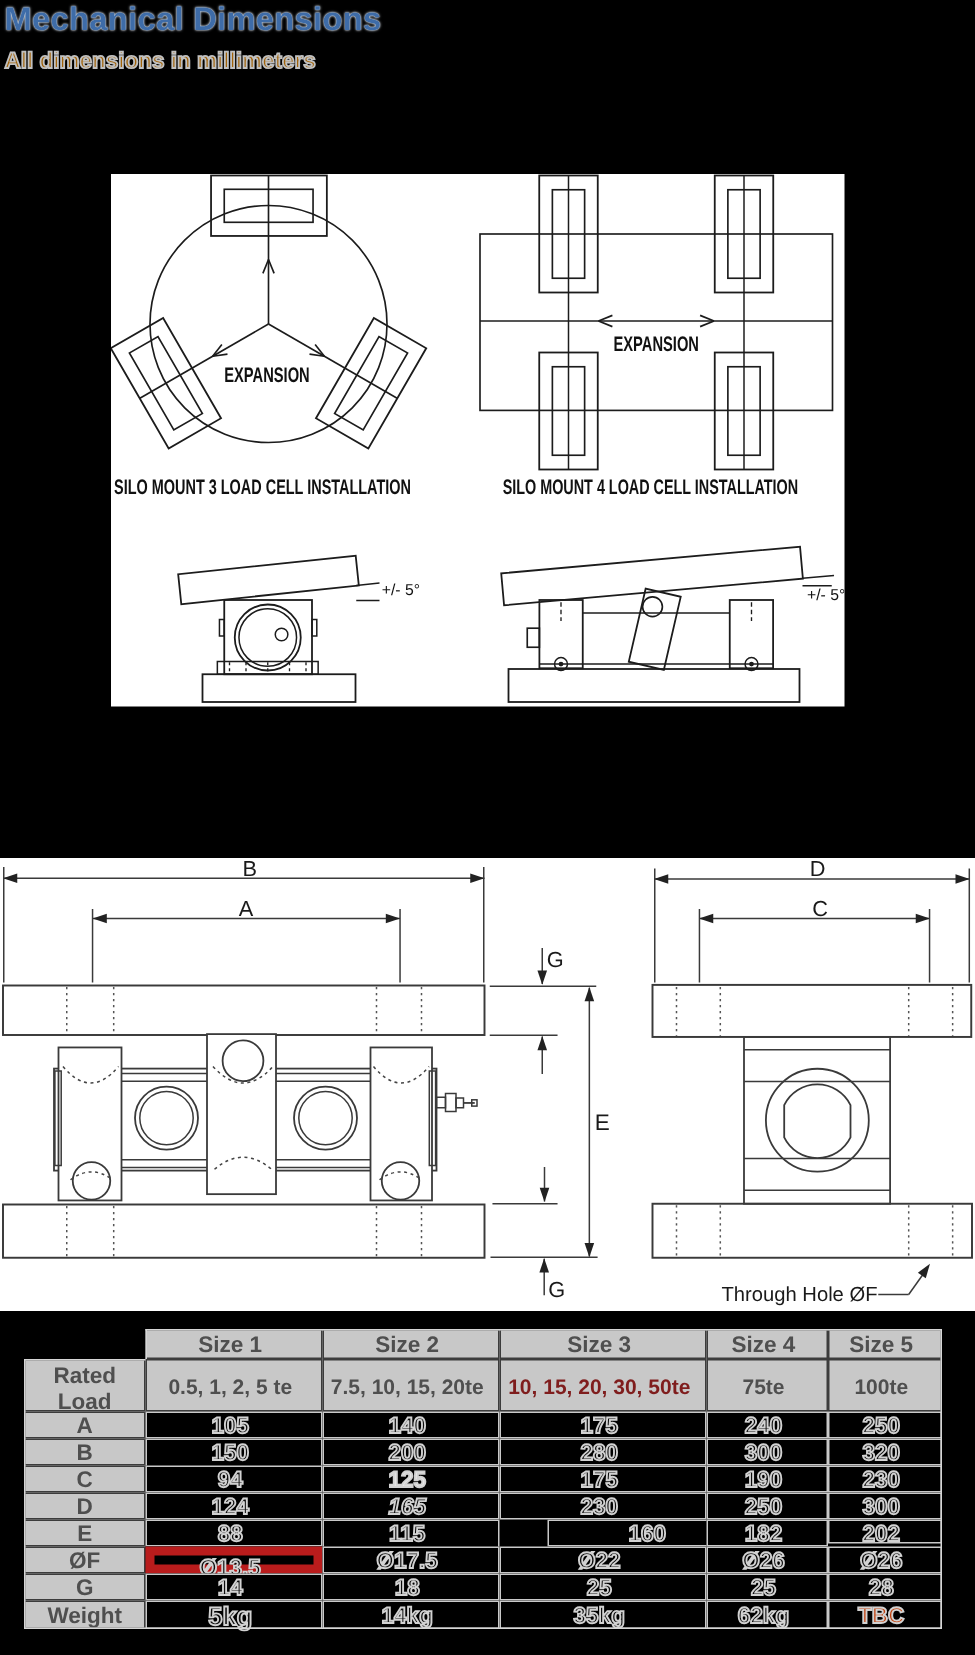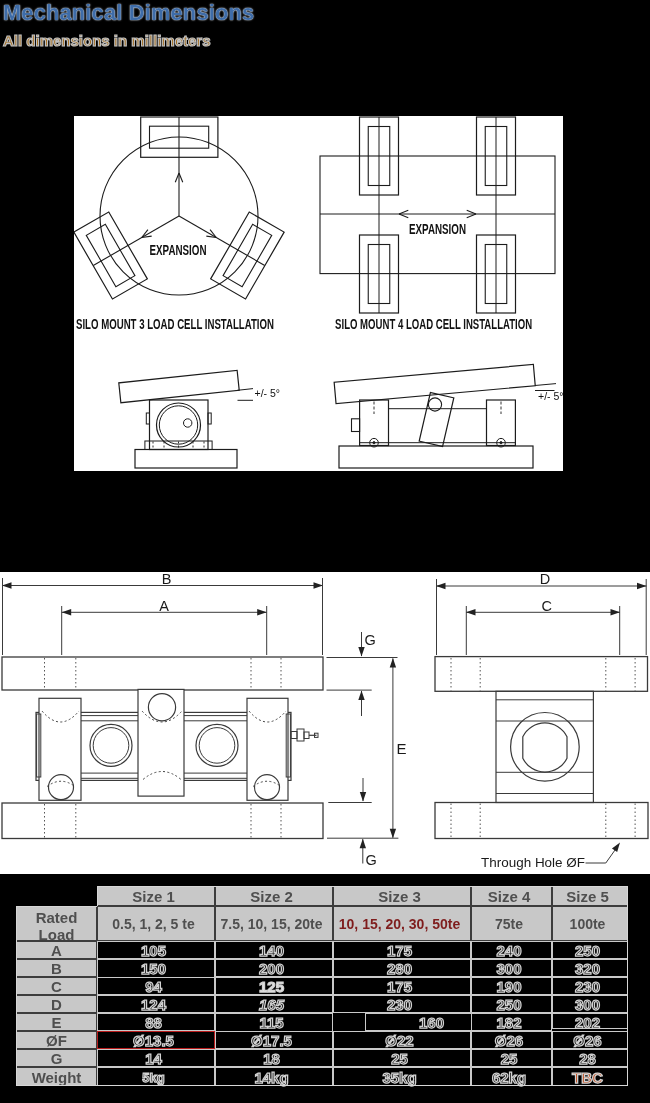--- a/index.html
+++ b/index.html
@@ -234,33 +234,33 @@
     <div class="tc" style="left:317px;top:109px;width:138px;height:18px;background:#000;border:1px solid #c9c9c9;color:#0d0d0d;font-size:15px;padding-right:5px;line-height:18px;-webkit-text-stroke:1.25px #d2d2d2;">230</div>
     <div class="tc" style="left:455px;top:109px;width:81px;height:18px;background:#000;border:1px solid #c9c9c9;color:#0d0d0d;font-size:15px;padding-right:5px;line-height:18px;-webkit-text-stroke:1.25px #d2d2d2;">250</div>
     <div class="tc" style="left:536px;top:109px;width:76px;height:18px;background:#000;border:1px solid #c9c9c9;color:#0d0d0d;font-size:15px;padding-right:5px;line-height:18px;-webkit-text-stroke:1.25px #d2d2d2;">300</div>
     <div class="tc" style="left:0px;top:127px;width:81px;height:18px;background:#c8c8c8;border:1px solid #3c3c3c;color:#4f4f4f;font-size:15px;line-height:18px;">E</div>
     <div class="tc" style="left:81px;top:127px;width:118px;height:18px;background:#000;border:1px solid #c9c9c9;color:#0d0d0d;font-size:15px;padding-right:5px;line-height:18px;-webkit-text-stroke:1.25px #d2d2d2;">88</div>
     <div class="tc" style="left:199px;top:127px;width:118px;height:22px;background:#000;border:1px solid #c9c9c9;color:#0d0d0d;font-size:15px;padding-right:5px;line-height:18px;-webkit-text-stroke:1.25px #d2d2d2;">115</div>
     <div class="tc" style="left:317px;top:127px;width:138px;height:18px;background:#000;border:1px solid #c9c9c9;color:#0d0d0d;font-size:15px;padding-right:5px;line-height:18px;margin-left:32px;-webkit-text-stroke:1.25px #d2d2d2;">160</div>
     <div class="tc" style="left:455px;top:127px;width:81px;height:18px;background:#000;border:1px solid #c9c9c9;color:#0d0d0d;font-size:15px;padding-right:5px;line-height:18px;-webkit-text-stroke:1.25px #d2d2d2;">182</div>
     <div class="tc" style="left:536px;top:127px;width:76px;height:16px;background:#000;border:1px solid #c9c9c9;color:#0d0d0d;font-size:15px;padding-right:5px;line-height:18px;-webkit-text-stroke:1.25px #d2d2d2;">202</div>
     <div class="tc" style="left:0px;top:145px;width:81px;height:18px;background:#c8c8c8;border:1px solid #3c3c3c;color:#4f4f4f;font-size:15px;line-height:18px;">ØF</div>
-    <div class="tc" style="left:81px;top:145px;width:118px;height:18px;background:#000;border:1px solid #b91c1c;color:#0d0d0d;font-size:15px;padding-right:5px;line-height:18px;-webkit-text-stroke:1.25px #d2d2d2;">Ø13.5</div>
+    <div class="tc" style="left:81px;top:145px;width:118px;height:18px;background:#000;border:6px solid #b91c1c;color:#0d0d0d;font-size:15px;padding-right:5px;line-height:18px;-webkit-text-stroke:1.25px #d2d2d2;">Ø13.5</div>
     <div class="tc" style="left:199px;top:145px;width:118px;height:18px;background:#000;border:1px solid #c9c9c9;color:#0d0d0d;font-size:15px;padding-right:5px;line-height:18px;-webkit-text-stroke:1.25px #d2d2d2;">Ø17.5</div>
     <div class="tc" style="left:317px;top:145px;width:138px;height:18px;background:#000;border:1px solid #c9c9c9;color:#0d0d0d;font-size:15px;padding-right:5px;line-height:18px;-webkit-text-stroke:1.25px #d2d2d2;">Ø22</div>
     <div class="tc" style="left:455px;top:145px;width:81px;height:18px;background:#000;border:1px solid #c9c9c9;color:#0d0d0d;font-size:15px;padding-right:5px;line-height:18px;-webkit-text-stroke:1.25px #d2d2d2;">Ø26</div>
     <div class="tc" style="left:536px;top:145px;width:76px;height:18px;background:#000;border:1px solid #c9c9c9;color:#0d0d0d;font-size:15px;padding-right:5px;line-height:18px;-webkit-text-stroke:1.25px #d2d2d2;">Ø26</div>
     <div class="tc" style="left:0px;top:163px;width:81px;height:18px;background:#c8c8c8;border:1px solid #3c3c3c;color:#4f4f4f;font-size:15px;line-height:18px;">G</div>
     <div class="tc" style="left:81px;top:163px;width:118px;height:18px;background:#000;border:1px solid #c9c9c9;color:#0d0d0d;font-size:15px;padding-right:5px;line-height:18px;-webkit-text-stroke:1.25px #d2d2d2;">14</div>
     <div class="tc" style="left:199px;top:163px;width:118px;height:18px;background:#000;border:1px solid #c9c9c9;color:#0d0d0d;font-size:15px;padding-right:5px;line-height:18px;-webkit-text-stroke:1.25px #d2d2d2;">18</div>
     <div class="tc" style="left:317px;top:163px;width:138px;height:18px;background:#000;border:1px solid #c9c9c9;color:#0d0d0d;font-size:15px;padding-right:5px;line-height:18px;-webkit-text-stroke:1.25px #d2d2d2;">25</div>
     <div class="tc" style="left:455px;top:163px;width:81px;height:18px;background:#000;border:1px solid #c9c9c9;color:#0d0d0d;font-size:15px;padding-right:5px;line-height:18px;-webkit-text-stroke:1.25px #d2d2d2;">25</div>
     <div class="tc" style="left:536px;top:163px;width:76px;height:18px;background:#000;border:1px solid #c9c9c9;color:#0d0d0d;font-size:15px;padding-right:5px;line-height:18px;-webkit-text-stroke:1.25px #d2d2d2;">28</div>
     <div class="tc" style="left:0px;top:181px;width:81px;height:19px;background:#c8c8c8;border:1px solid #3c3c3c;color:#4f4f4f;font-size:15px;line-height:19px;">Weight</div>
-    <div class="tc" style="left:81px;top:181px;width:118px;height:19px;background:#000;border:1px solid #c9c9c9;color:#0d0d0d;font-size:13px;padding-right:5px;line-height:19px;-webkit-text-stroke:1.25px #d2d2d2;">5kg</div>
+    <div class="tc" style="left:81px;top:181px;width:118px;height:19px;background:#000;border:1px solid #c9c9c9;color:#0d0d0d;font-size:17px;padding-right:5px;line-height:19px;-webkit-text-stroke:1.25px #d2d2d2;">5kg</div>
     <div class="tc" style="left:199px;top:181px;width:118px;height:19px;background:#000;border:1px solid #c9c9c9;color:#0d0d0d;font-size:15px;padding-right:5px;line-height:19px;-webkit-text-stroke:1.25px #d2d2d2;">14kg</div>
     <div class="tc" style="left:317px;top:181px;width:138px;height:19px;background:#000;border:1px solid #c9c9c9;color:#0d0d0d;font-size:15px;padding-right:5px;line-height:19px;-webkit-text-stroke:1.25px #d2d2d2;">35kg</div>
     <div class="tc" style="left:455px;top:181px;width:81px;height:19px;background:#000;border:1px solid #c9c9c9;color:#0d0d0d;font-size:15px;padding-right:5px;line-height:19px;-webkit-text-stroke:1.25px #d2d2d2;">62kg</div>
     <div class="tc" style="left:536px;top:181px;width:76px;height:19px;background:#000;border:1px solid #c9c9c9;color:#c2410c;font-size:15px;padding-right:5px;line-height:19px;-webkit-text-stroke:1.25px #d2d2d2;">TBC</div>
     <div style="position:absolute;left:81px;top:0;width:531px;height:1px;background:#d6d6d6"></div>
     <div style="position:absolute;left:0;top:20px;width:81px;height:1px;background:#d6d6d6"></div>
     <div style="position:absolute;left:0;top:20px;width:1px;height:180px;background:#d6d6d6"></div>
     <div style="position:absolute;left:81px;top:0;width:1px;height:20px;background:#d6d6d6"></div>
     <div style="position:absolute;left:611px;top:0;width:1px;height:200px;background:#d6d6d6"></div>
     <div style="position:absolute;left:0;top:199px;width:612px;height:1px;background:#d6d6d6"></div>

